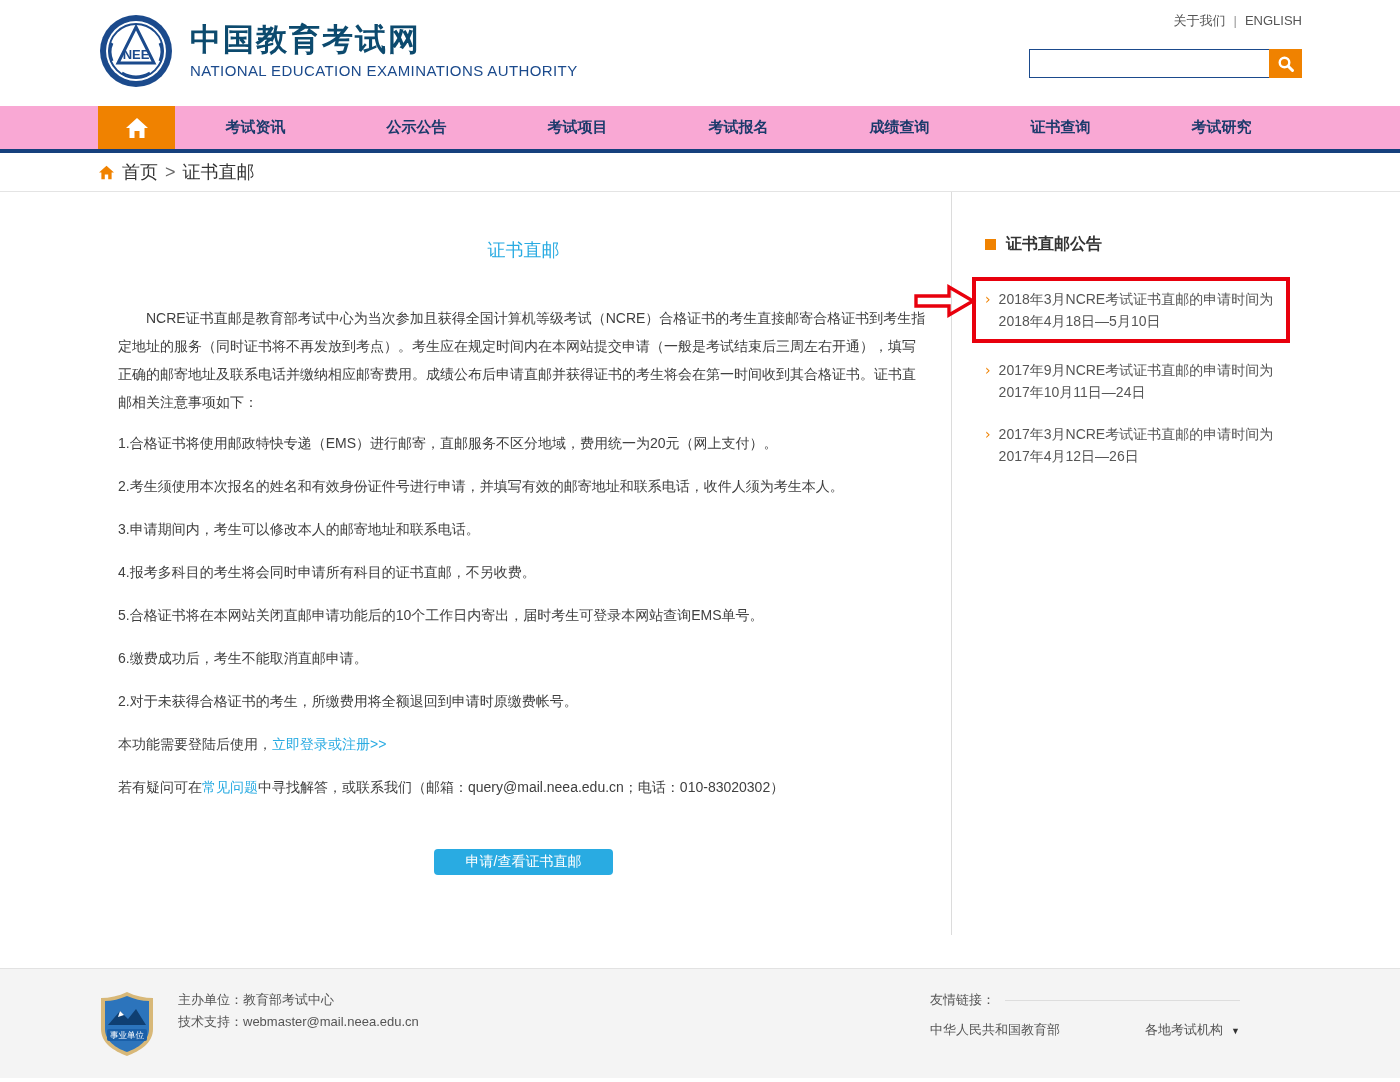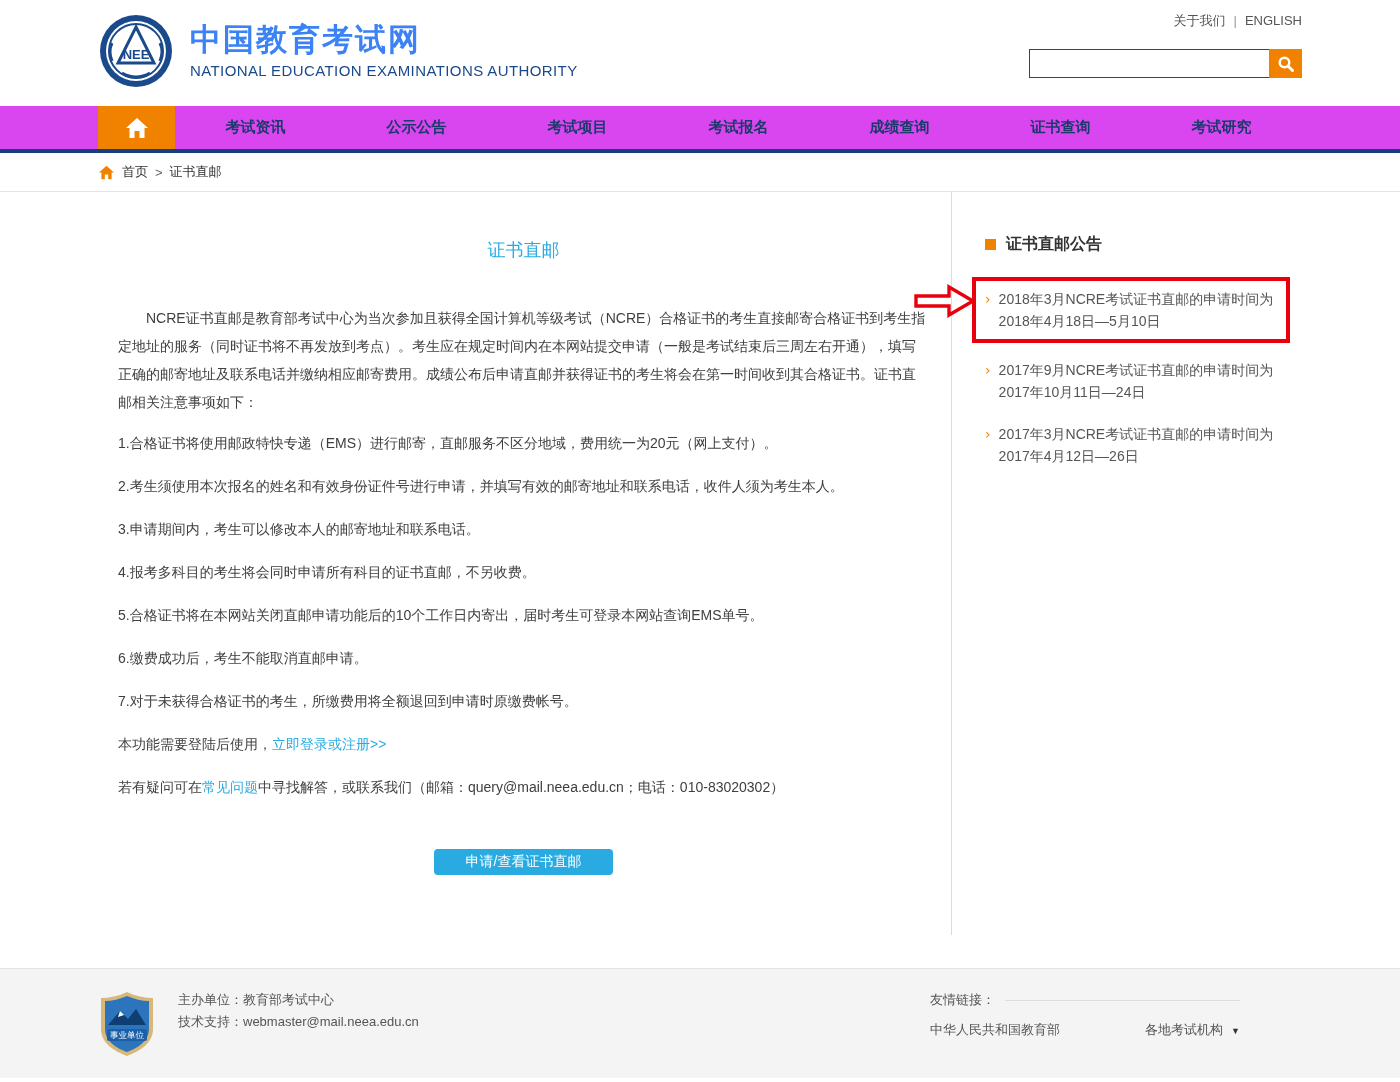--- a/index.html
+++ b/index.html
@@ -5,39 +5,39 @@
   * { margin: 0; padding: 0; box-sizing: border-box; }
   html, body { width: 1400px; background: #fff; font-family: "Liberation Sans", "DejaVu Sans", sans-serif; color: #404040; }
   .container { width: 1204px; margin: 0 auto; position: relative; }
 
   
   .header { height: 106px; background: #fff; }
   .header .container { height: 106px; }
   .logo-wrap { position: absolute; left: 0; top: 13px; display: flex; align-items: center; }
   .logo-emblem { width: 76px; height: 76px; }
   .logo-text { margin-left: 16px; }
-  .site-title { font-size: 31px; font-weight: bold; color: #3b82f6; letter-spacing: 2px; line-height: 34px; }
+  .site-title { font-size: 31px; font-weight: bold; color: #0c4a6e; letter-spacing: 2px; line-height: 34px; }
   .site-subtitle { font-size: 15px; color: #1b4a8c; letter-spacing: 0.4px; margin-top: 5px; }
   .top-links { position: absolute; right: 0; top: 12px; font-size: 13px; color: #555; }
   .top-links a { color: #555; text-decoration: none; }
   .top-links .sep { margin: 0 8px; color: #999; }
   .search-box { position: absolute; right: 0; top: 49px; display: flex; }
   .search-input { width: 240px; height: 29px; border: 1px solid #1b4a8c; border-right: none; outline: none; padding: 0 8px; font-size: 14px; }
   .search-btn { width: 33px; height: 29px; background: #f08200; border: none; cursor: pointer; display: flex; align-items: center; justify-content: center; }
 
   
-  .nav { height: 47px; border-bottom: 4px solid #15407d; background: #d946ef; }
+  .nav { height: 47px; border-bottom: 4px solid #15407d; background: #f9a8d4; }
   .nav .container { display: flex; height: 43px; }
   .nav-home { width: 77px; height: 43px; background: #f08200; display: flex; align-items: center; justify-content: center; cursor: pointer; flex: 0 0 auto; }
   .nav-items { flex: 1; display: flex; }
   .nav-item { flex: 1; display: flex; align-items: center; justify-content: center; font-size: 15px; font-weight: bold; color: #1b3a6b; cursor: pointer; }
 
   
   .breadcrumb-bar { border-bottom: 1px solid #e4e4e4; }
-  .breadcrumb { display: flex; align-items: center; height: 38px; font-size: 13px; color: #333; }
+  .breadcrumb { display: flex; align-items: center; height: 38px; font-size: 18px; color: #333; }
   .breadcrumb .crumb-sep { margin: 0 7px; color: #666; }
   .breadcrumb a { color: #333; text-decoration: none; }
   .bc-home-icon { margin-right: 7px; display: inline-flex; }
 
   
   .main-wrap { min-height: 776px; }
   .main-cols { display: flex; position: relative; }
   .content-col { width: 854px; padding: 0 22px 60px 20px; border-right: 1px solid #dcdcdc; min-height: 740px; }
   .page-title { text-align: center; font-size: 18px; color: #29abe2; margin: 46px 0 42px; font-weight: normal; }
   .intro { font-size: 14px; line-height: 28px; text-indent: 2em; margin-bottom: 13px; }
@@ -149,21 +149,21 @@
 
       <div class="content-col">
         <h1 class="page-title">证书直邮</h1>
         <p class="intro">NCRE证书直邮是教育部考试中心为当次参加且获得全国计算机等级考试（NCRE）合格证书的考生直接邮寄合格证书到考生指定地址的服务（同时证书将不再发放到考点）。考生应在规定时间内在本网站提交申请（一般是考试结束后三周左右开通），填写正确的邮寄地址及联系电话并缴纳相应邮寄费用。成绩公布后申请直邮并获得证书的考生将会在第一时间收到其合格证书。证书直邮相关注意事项如下：</p>
         <p class="note">1.合格证书将使用邮政特快专递（EMS）进行邮寄，直邮服务不区分地域，费用统一为20元（网上支付）。</p>
         <p class="note">2.考生须使用本次报名的姓名和有效身份证件号进行申请，并填写有效的邮寄地址和联系电话，收件人须为考生本人。</p>
         <p class="note">3.申请期间内，考生可以修改本人的邮寄地址和联系电话。</p>
         <p class="note">4.报考多科目的考生将会同时申请所有科目的证书直邮，不另收费。</p>
         <p class="note">5.合格证书将在本网站关闭直邮申请功能后的10个工作日内寄出，届时考生可登录本网站查询EMS单号。</p>
         <p class="note">6.缴费成功后，考生不能取消直邮申请。</p>
-        <p class="note">7.对于未获得合格证书的考生，所缴费用将全额退回到申请时原缴费帐号。</p>
+        <p class="note">2.对于未获得合格证书的考生，所缴费用将全额退回到申请时原缴费帐号。</p>
         <p class="note"><span>本功能需要登陆后使用，</span><a class="inline-link" href="#">立即登录或注册&gt;&gt;</a></p>
         <p class="note"><span>若有疑问可在</span><a class="inline-link" href="#">常见问题</a><span>中寻找解答，或联系我们（邮箱：query@mail.neea.edu.cn；电话：010-83020302）</span></p>
         <div class="btn-row">
           <button class="apply-btn">申请/查看证书直邮</button>
         </div>
       </div>
 
       <div class="sidebar-col">
         <div class="sidebar-title">
           <span class="sq-bullet"></span>

